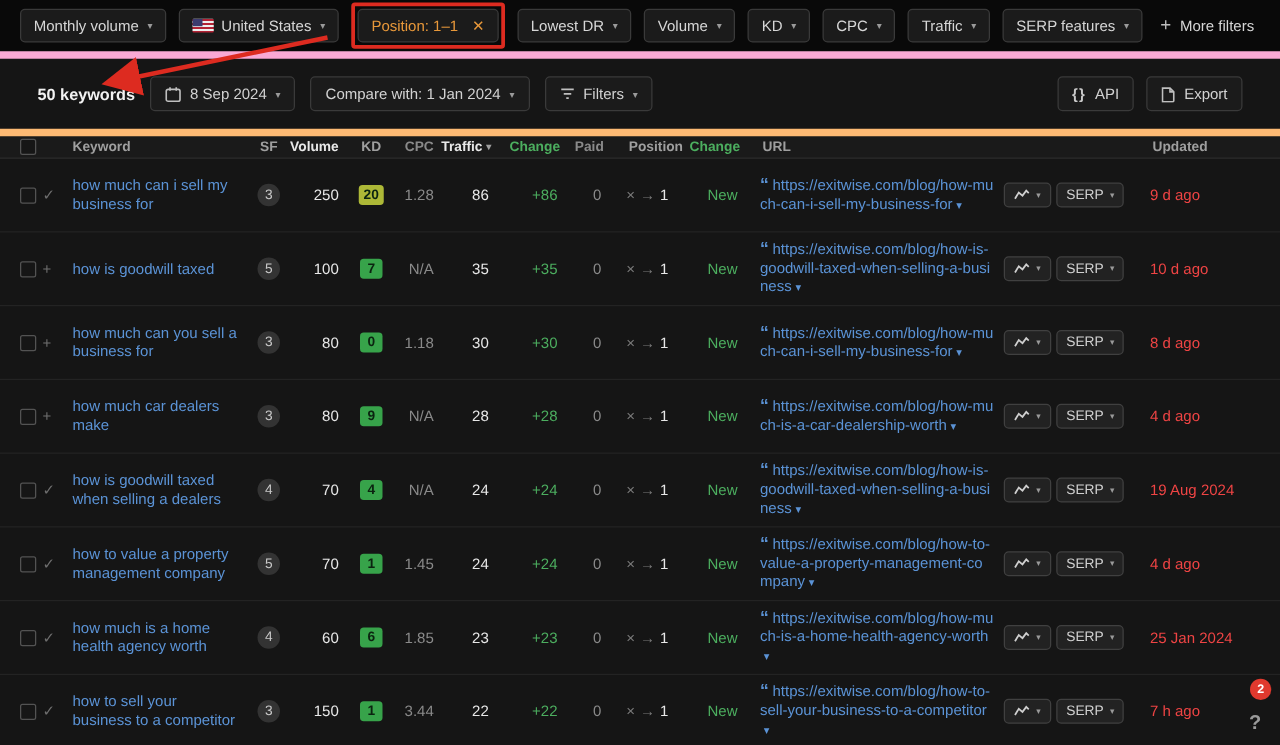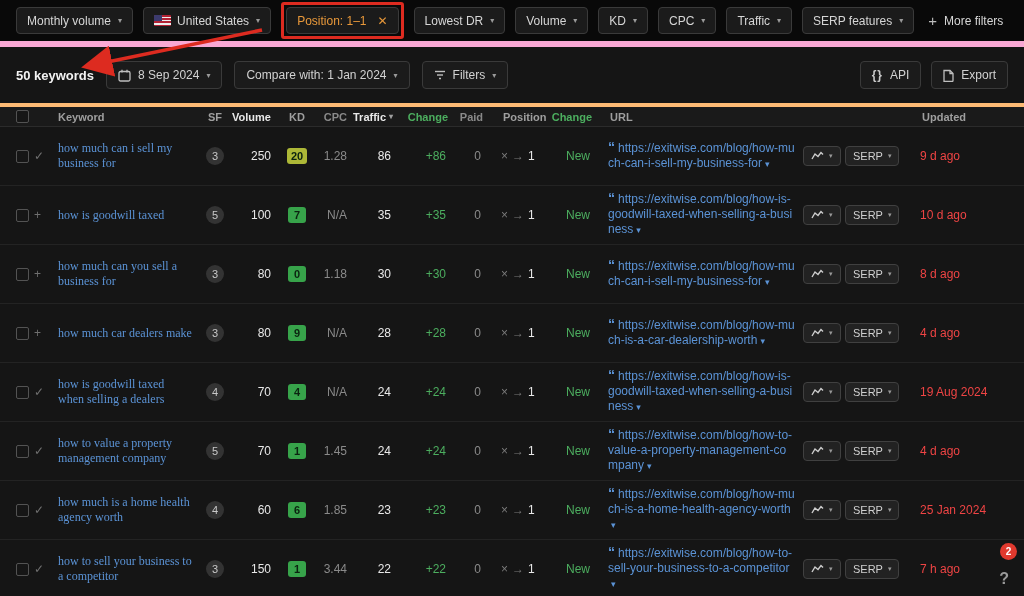--- a/index.html
+++ b/index.html
@@ -38,37 +38,37 @@
   }
   .more-filters {
     display:inline-flex; align-items:center; gap:7px;
     font-size:12px; color:#d6d6d6; cursor:pointer; margin-left:4px; white-space:nowrap;
   }
   .more-filters .plus { font-size:15px; color:#bdbdbd; line-height:1; }
 
   .annotation-arrow { position:absolute; left:0; top:0; z-index:6; pointer-events:none; }
 
   
-  .toolbar { height:56px; display:flex; align-items:center; gap:12px; padding:0 16px; }
+  .toolbar { height:56px; display:flex; align-items:center; gap:12px; padding:0 30px; }
   .kw-count { font-size:13px; font-weight:bold; color:#f2f2f2; white-space:nowrap; }
   .tbtn {
     display:inline-flex; align-items:center; gap:7px; height:28px; padding:0 11px;
     background:#1b1b1b; border:1px solid #3a3a3a; border-radius:4px;
     font-size:12px; color:#d2d2d2; cursor:pointer; white-space:nowrap;
   }
   .tbtn .caret { font-size:8px; color:#9a9a9a; }
   .tbtn svg { display:block; }
   .toolbar-right { margin-left:auto; display:flex; gap:10px; }
   .braces { font-size:12px; font-weight:bold; color:#c9c9c9; letter-spacing:1px; }
 
   
   .table { width:1024px; }
   .thead {
     display:flex; align-items:center; height:24px;
-    background:#1a1a1a; border-top:4px solid #fdba74; border-bottom:1px solid #2b2b2b;
+    background:#1a1a1a; border-top:6px solid #fdba74; border-bottom:1px solid #2b2b2b;
     font-size:11px; font-weight:bold; color:#9f9f9f;
   }
   .row {
     display:flex; align-items:center; height:59px;
     border-bottom:1px solid #232323; font-size:12px;
   }
   .cell { display:flex; align-items:center; }
 
   .c-check    { flex:0 0 34px; padding-left:16px; }
   .c-marker   { flex:0 0 24px; }
@@ -90,21 +90,21 @@
   .thead .c-keyword, .thead .c-url, .thead .c-updated, .thead .c-position { color:#9f9f9f; }
   .thead .cell { cursor:pointer; }
   .sort-caret { font-size:8px; color:#9f9f9f; margin-left:3px; }
 
   .checkbox {
     width:13px; height:13px; border:1px solid #535353; border-radius:2px;
     background:#161616; display:inline-block; cursor:pointer;
   }
   .marker { color:#6f6f6f; font-size:12px; }
   .link { color:#5b93d6; text-decoration:none; line-height:15px; cursor:pointer; }
-  .keyword-link { display:block;font-family:Liberation Serif, serif; }
+  .keyword-link { display:block; }
   .sf-badge {
     width:18px; height:18px; border-radius:50%; background:#333;
     color:#c9c9c9; font-size:11px; display:inline-flex;
     align-items:center; justify-content:center; cursor:pointer;
   }
   .kd-badge {
     min-width:18px; height:16px; padding:0 4px; border-radius:3px;
     font-size:11px; font-weight:bold; color:#0b2310;
     display:inline-flex; align-items:center; justify-content:center;
   }

